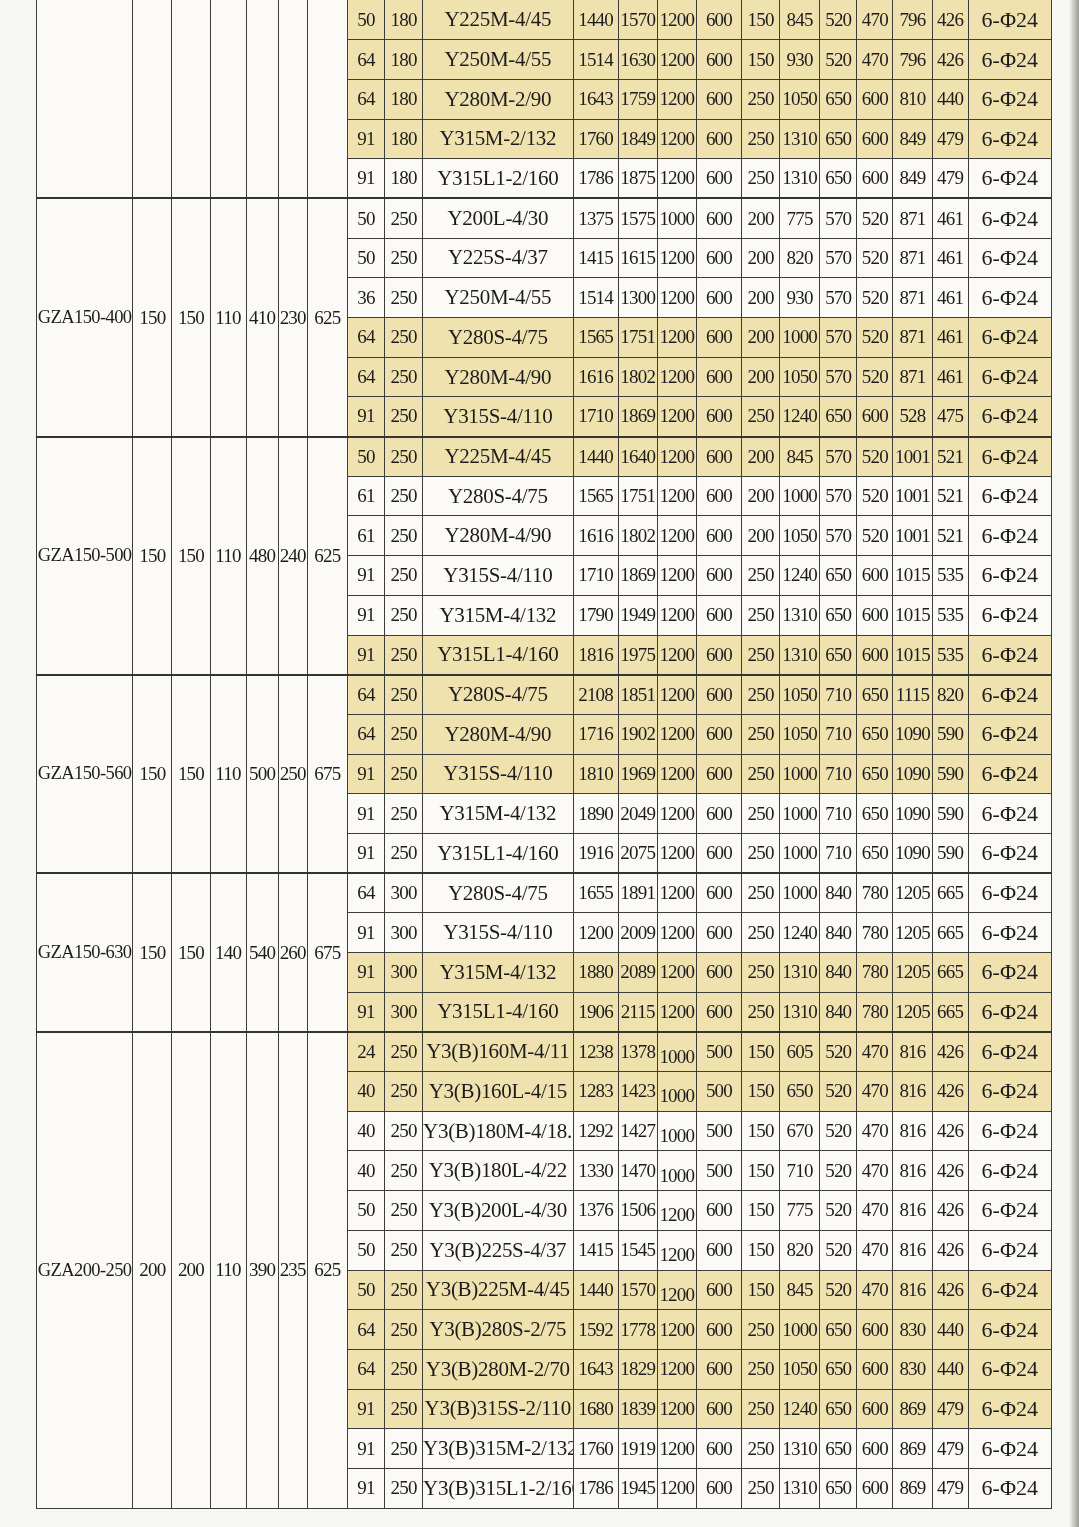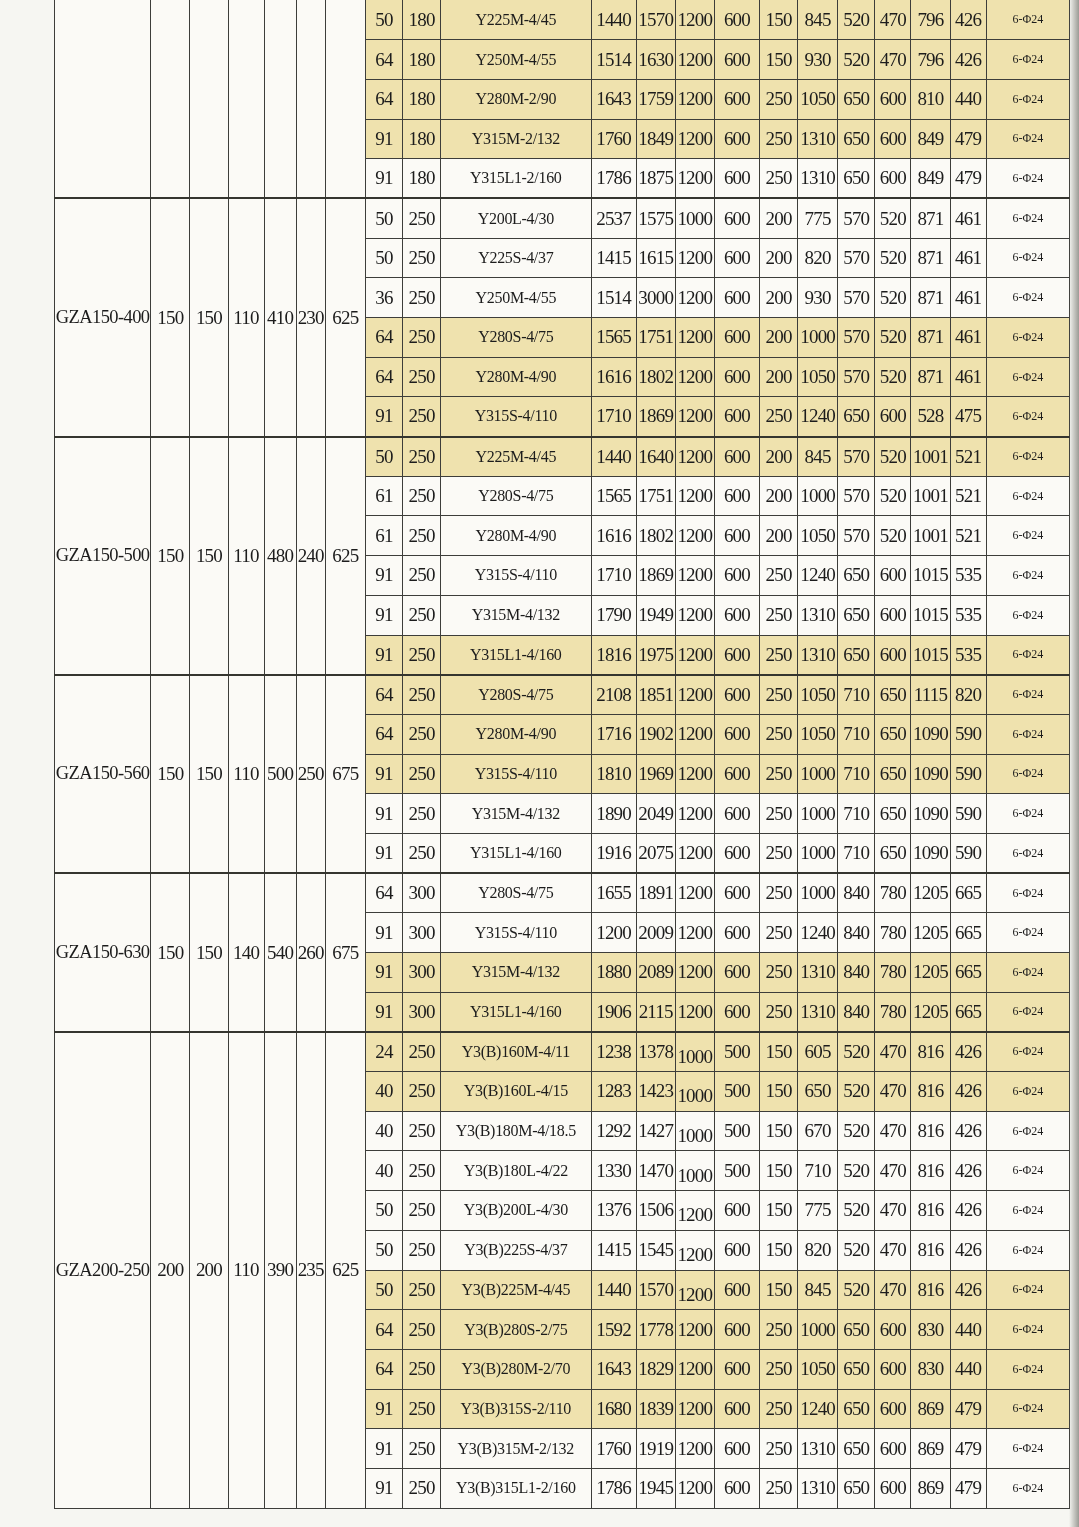--- a/index.html
+++ b/index.html
@@ -9,39 +9,39 @@
     background:#f6f6f2;
     font-family:"Liberation Serif","DejaVu Serif",serif;
     color:#1c1c1c;
   }
   .page { position:relative; width:1079px; height:1527px; overflow:hidden; }
   .edge-right {
     position:absolute; top:0; right:0; width:10px; height:100%;
     background:linear-gradient(to right, rgba(150,150,146,0), #9b9b95);
   }
   table.spec {
-    position:absolute; left:54px; top:0;
+    position:absolute; left:36px; top:0;
     border-collapse:collapse; table-layout:fixed;
     width:1016px;
   }
   td {
     border:1.5px solid #3d3d3a;
     padding:0;
     text-align:center; vertical-align:middle;
     font-size:19px;
     overflow:hidden; white-space:nowrap;
   }
   tr { height:39.7px; }
   tr.sec td { border-top:2.5px solid #35352f; }
   table.spec tr:first-child > td { border-top:0; }
   td.num  { letter-spacing:-0.8px; }
-  td.motor{ font-size:16px; letter-spacing:-0.3px; }
+  td.motor{ font-size:21px; letter-spacing:-0.3px; }
   td.model{ font-size:18.5px; letter-spacing:-0.6px; }
   td.dim  { letter-spacing:-0.8px; }
-  td.last { font-size:12px;margin-top:17px; }
+  td.last { font-size:22px;margin-top:17px; }
   tr.y td { background:#efe2ae; }
   tr.w td { background:#fbfaf6; }
   td.plain { background:#fbfaf6 !important; }
   span.val { display:inline-block; }
   span.val.low { transform:translateY(5px); }
 </style>
 </head>
 <body>
 
 <div class="page">
@@ -161,21 +161,21 @@
           <td rowspan="6" class="plain model">GZA150-400</td>
           <td rowspan="6" class="plain dim">150</td>
           <td rowspan="6" class="plain dim">150</td>
           <td rowspan="6" class="plain dim">110</td>
           <td rowspan="6" class="plain dim">410</td>
           <td rowspan="6" class="plain dim">230</td>
           <td rowspan="6" class="plain dim">625</td>
           <td class="num">50</td>
           <td class="num">250</td>
           <td class="motor">Y200L-4/30</td>
-          <td class="num"><span class="val">2537</span></td>
+          <td class="num"><span class="val">1375</span></td>
           <td class="num"><span class="val">1575</span></td>
           <td class="num"><span class="val">1000</span></td>
           <td class="num"><span class="val">600</span></td>
           <td class="num"><span class="val">200</span></td>
           <td class="num"><span class="val">775</span></td>
           <td class="num"><span class="val">570</span></td>
           <td class="num"><span class="val">520</span></td>
           <td class="num"><span class="val">871</span></td>
           <td class="num"><span class="val">461</span></td>
           <td class="last">6-Φ24</td>
@@ -194,21 +194,21 @@
           <td class="num"><span class="val">520</span></td>
           <td class="num"><span class="val">871</span></td>
           <td class="num"><span class="val">461</span></td>
           <td class="last">6-Φ24</td>
         </tr>
         <tr class="w">
           <td class="num">36</td>
           <td class="num">250</td>
           <td class="motor">Y250M-4/55</td>
           <td class="num"><span class="val">1514</span></td>
-          <td class="num"><span class="val">3000</span></td>
+          <td class="num"><span class="val">1300</span></td>
           <td class="num"><span class="val">1200</span></td>
           <td class="num"><span class="val">600</span></td>
           <td class="num"><span class="val">200</span></td>
           <td class="num"><span class="val">930</span></td>
           <td class="num"><span class="val">570</span></td>
           <td class="num"><span class="val">520</span></td>
           <td class="num"><span class="val">871</span></td>
           <td class="num"><span class="val">461</span></td>
           <td class="last">6-Φ24</td>
         </tr>

